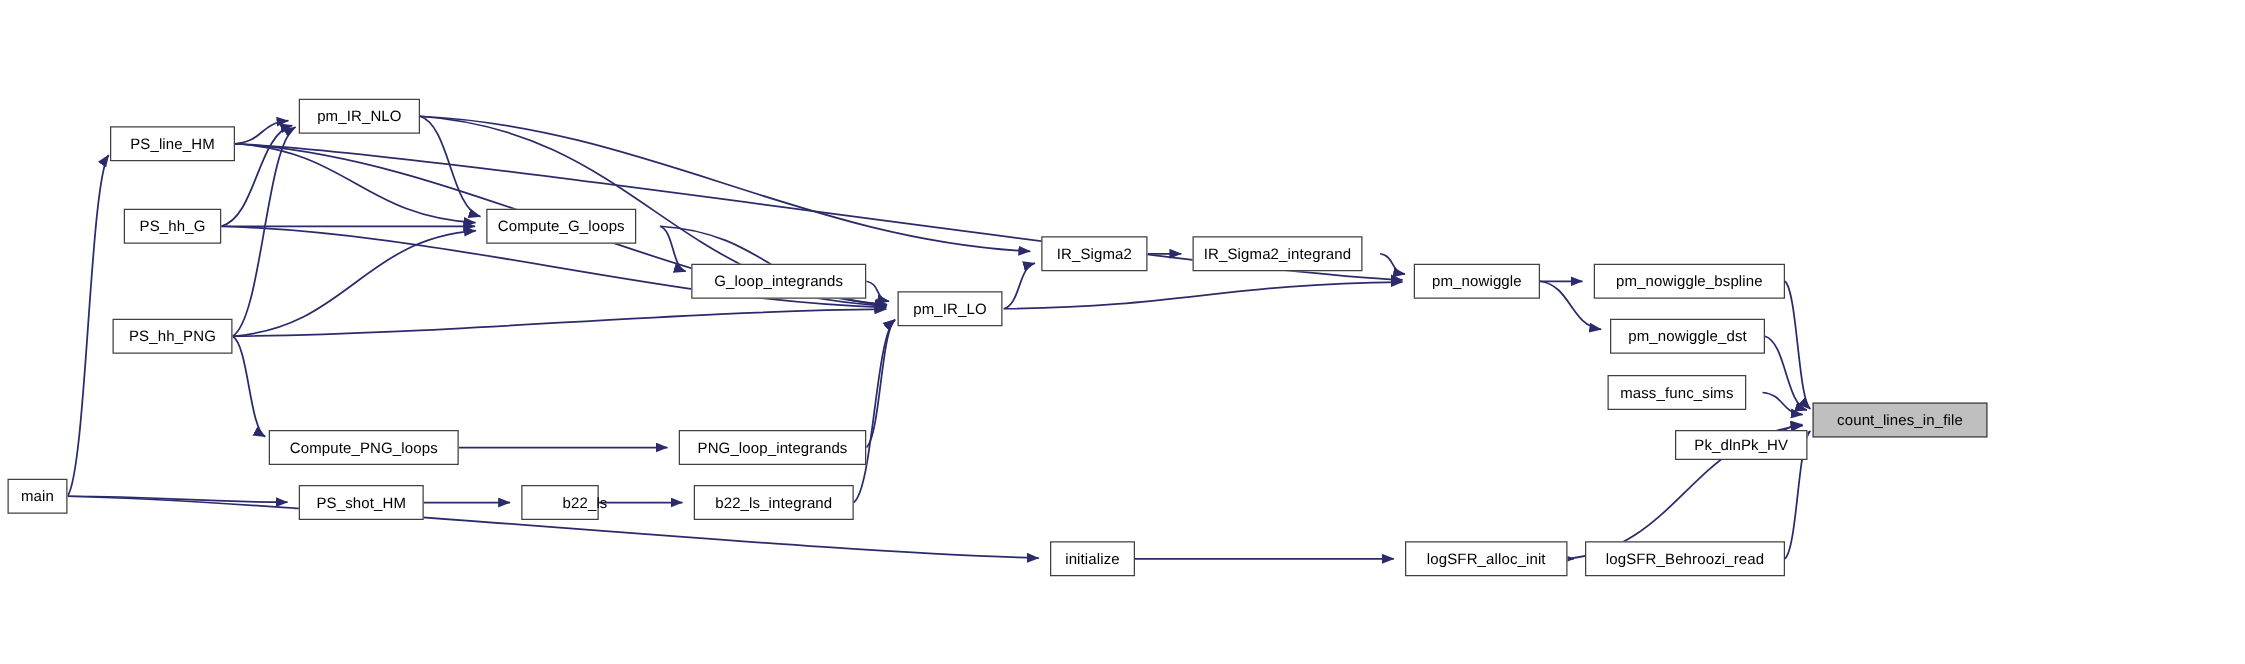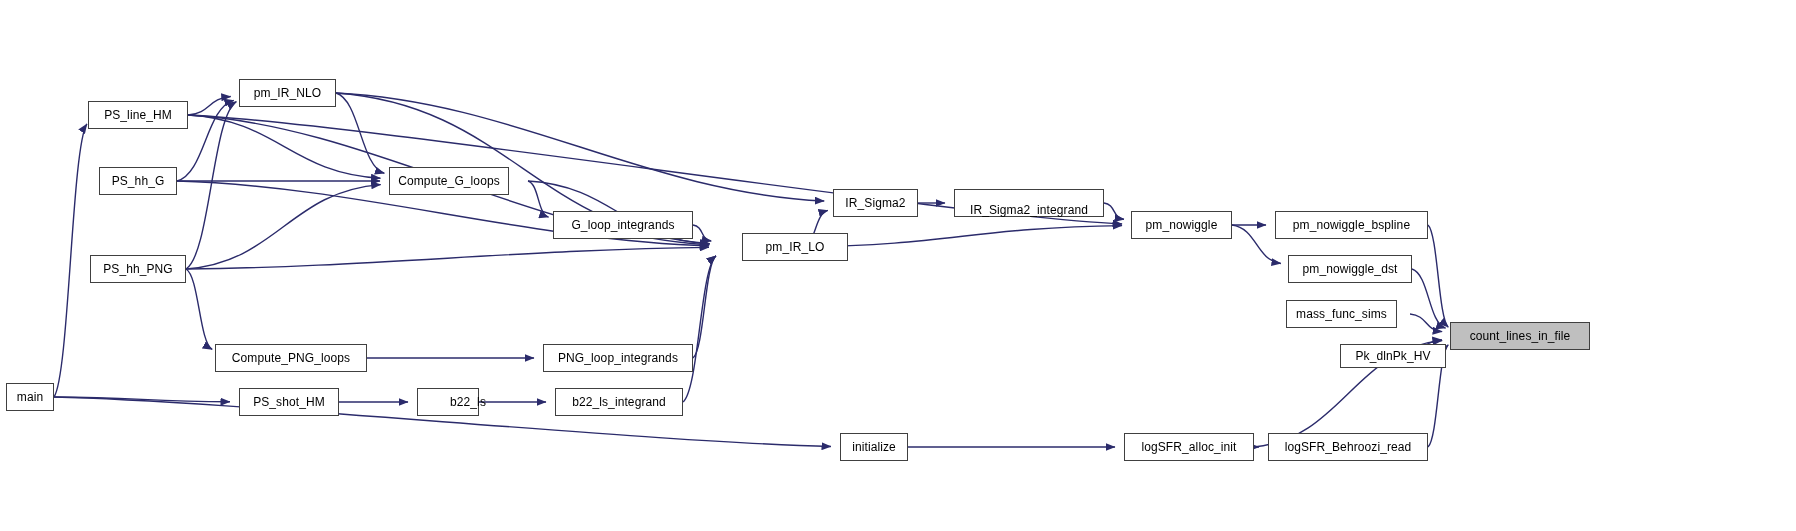--- a/index.html
+++ b/index.html
@@ -105,27 +105,27 @@
       </div>
       <div class="node" style="left: 543px; top: 344px; width: 150px; height: 28px;">
         <span>PNG_loop_integrands</span>
       </div>
       <div class="node" style="left: 417px; top: 388px; width: 62px; height: 28px; padding-left: 40px;">
         <span>b22_ls</span>
       </div>
       <div class="node" style="left: 555px; top: 388px; width: 128px; height: 28px;">
         <span>b22_ls_integrand</span>
       </div>
-      <div class="node" style="left: 718px; top: 233px; width: 106px; height: 28px; margin-left: 24px;">
+      <div class="node" style="left: 718px; top: 233px; width: 84px; height: 28px;">
         <span>pm_IR_LO</span>
       </div>
       <div class="node" style="left: 833px; top: 189px; width: 85px; height: 28px;">
         <span>IR_Sigma2</span>
       </div>
-      <div class="node" style="left: 954px; top: 189px; width: 150px; height: 28px; align-items: flex-end;">
+      <div class="node" style="left: 954px; top: 189px; width: 136px; height: 28px;">
         <span>IR_Sigma2_integrand</span>
       </div>
       <div class="node" style="left: 1131px; top: 211px; width: 101px; height: 28px;">
         <span>pm_nowiggle</span>
       </div>
       <div class="node" style="left: 1275px; top: 211px; width: 153px; height: 28px;">
         <span>pm_nowiggle_bspline</span>
       </div>
       <div class="node" style="left: 1288px; top: 255px; width: 124px; height: 28px;">
         <span>pm_nowiggle_dst</span>

